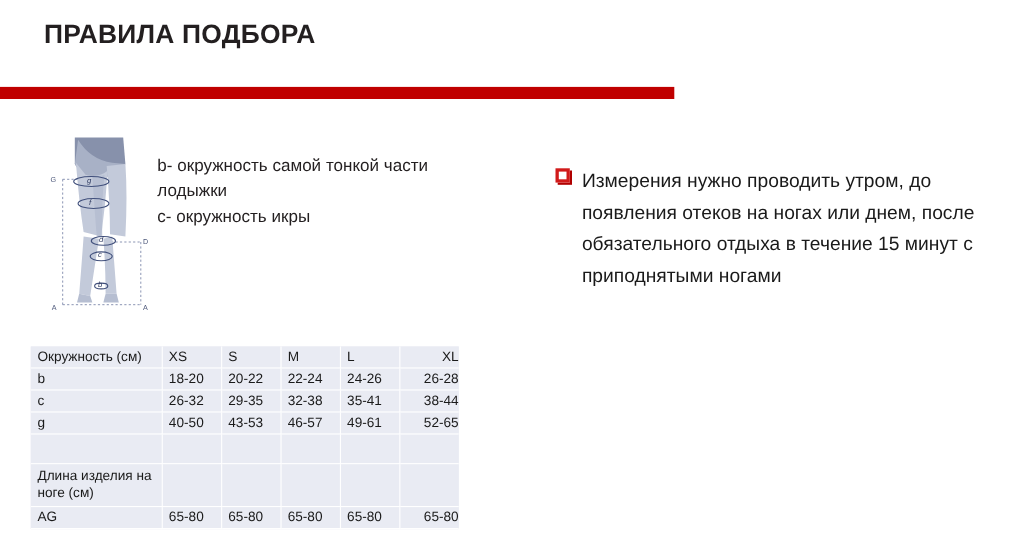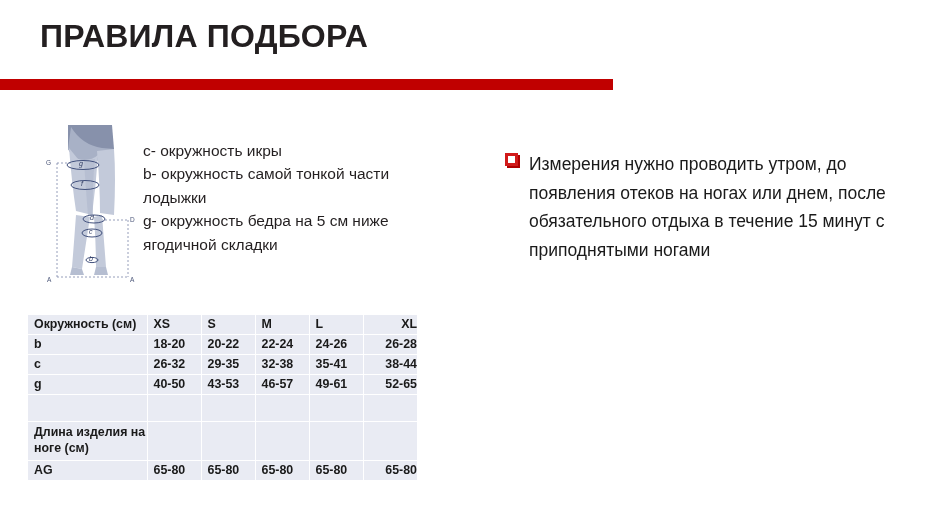--- a/index.html
+++ b/index.html
@@ -15,21 +15,21 @@
     font-family: "Liberation Sans", sans-serif;
     color: #231f20;
     -webkit-font-smoothing: antialiased;
   }
 
   
   #slide-title {
     position: absolute;
     left: 40px;
     top: 18px;
-    font-size: 32px;
+    font-size: 24px;
     font-weight: bold;
     letter-spacing: 0.2px;
     color: #231f20;
     white-space: nowrap;
   }
 
   #title-rule {
     position: absolute;
     left: 0px;
     top: 79px;
@@ -97,28 +97,28 @@
     background: #eaecf4;
     table-layout: fixed;
   }
   #size-table td, #size-table th {
     background: #e9ebf3;
     border-right: 1px solid #ffffff;
     border-bottom: 1px solid #ffffff;
     padding: 2px 0 2px 6px;
     text-align: left;
     vertical-align: top;
-    font-weight: bold;
+    font-weight: normal;
     height: 14px;
     line-height: 15px;
   }
   #size-table td:last-child, #size-table th:last-child { border-right: none; text-align: right; }
   #size-table .col-label { width: 119px; }
   #size-table .col-size  { width: 54px; }
-  #size-table .hdr, #size-table .rowhead { font-weight: bold; }
+  #size-table .hdr, #size-table .rowhead { font-weight: normal; }
   #size-table tr.spacer-row td { height: 22px; }
   #size-table tr.tall-row td { height: 34px; margin-left: 29px; }
   #size-table .multiline { line-height: 16px; }
 </style>
 </head>
 <body>
 
 <div id="slide-title">ПРАВИЛА ПОДБОРА</div>
 
 <div id="title-rule"></div>
@@ -170,23 +170,22 @@
     <g font-family="Liberation Sans, sans-serif" font-size="6.5" fill="#4a5578">
       <text x="6" y="50">G</text>
       <text x="90" y="107">D</text>
       <text x="7" y="167">A</text>
       <text x="90" y="167">A</text>
     </g>
   </svg>
 </div>
 
 <div id="legend-block">
+  <div class="legend-line">b- окружность самой тонкой части лодыжки</div>
   <div class="legend-line">c- окружность икры</div>
-  <div class="legend-line">b- окружность самой тонкой части лодыжки</div>
-  <div class="legend-line">g- окружность бедра на 5 см ниже ягодичной складки</div>
 </div>
 
 <div id="bullet-block">
   <span id="bullet-marker"></span>
   <div id="bullet-text"> Измерения нужно проводить утром, до появления отеков на ногах или днем, после обязательного отдыха в течение 15 минут с приподнятыми ногами</div>
 </div>
 
 <table id="size-table">
   <colgroup>
     <col class="col-label">

